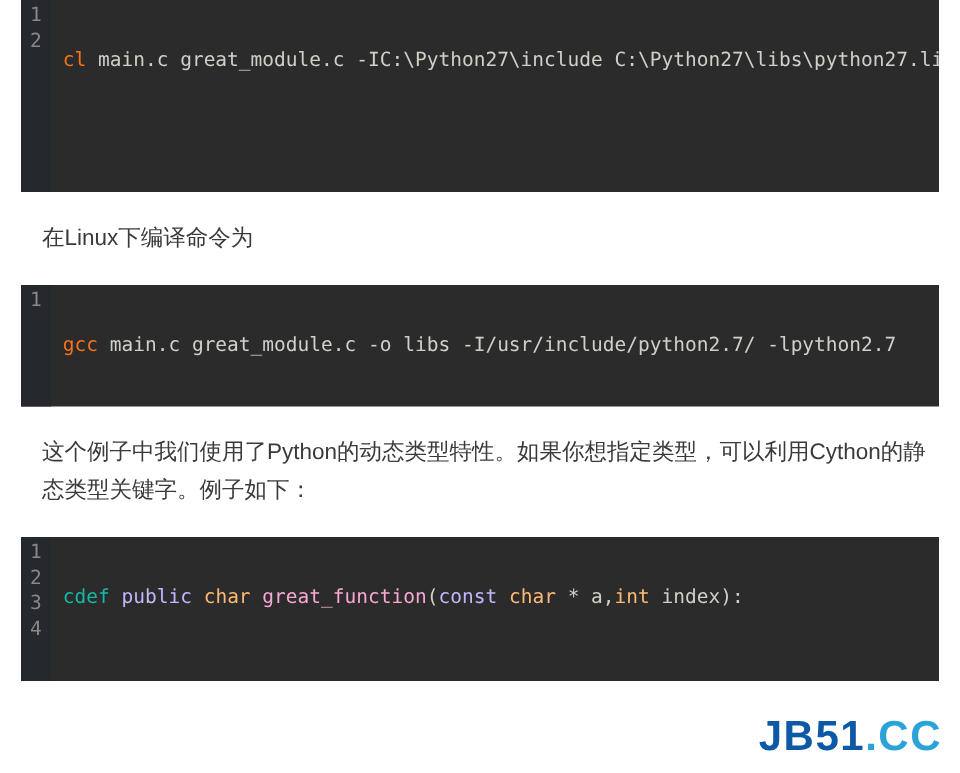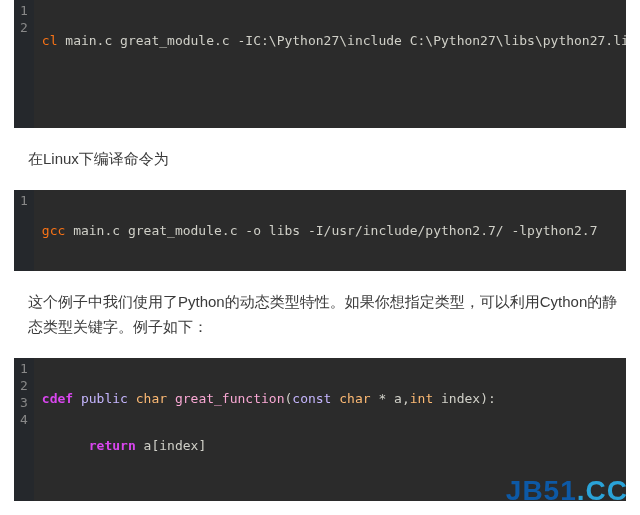--- a/index.html
+++ b/index.html
@@ -37,21 +37,21 @@
   }
   .code div { line-height: 17px; height: 17px; }
   .para {
     margin: 0 14px 18px 28px;
     line-height: 1.7;
     color: #3a3a3a;
   }
   .tok-cmd { color: #f97316; }
   .tok-path { color: #d0d0c8; }
   .tok-comment { color: #c29a5b; }
-  .tok-kw { color: #d946ef; font-weight: bold; }
+  .tok-kw { color: #14b8a6; }
   .tok-kw2 { color: #c4b5fd; text-align: right; }
   .tok-type { color: #fdba74; }
   .tok-fn { color: #f9a8d4; }
   .tok-paren { color: #d0d0c8; }
   .tok-op { color: #d0d0c8; }
   .watermark {
     position: fixed;
     right: 12px;
     bottom: 8px;
     font-family: Arial, sans-serif;
@@ -91,20 +91,19 @@
 
 <div class="code-block">
   <div class="gutter">
     <div>1</div>
     <div>2</div>
     <div>3</div>
     <div>4</div>
   </div>
   <div class="code">
     <div><span class="tok-kw">cdef</span> <span class="tok-kw2">public</span> <span class="tok-type">char</span> <span class="tok-fn">great_function</span><span class="tok-paren">(</span><span class="tok-kw2">const</span> <span class="tok-type">char</span> <span class="tok-op">*</span> <span class="tok-path">a</span><span class="tok-paren">,</span><span class="tok-type">int</span> <span class="tok-path">index</span><span class="tok-paren">)</span><span class="tok-op">:</span></div>
-    <div>      <span class="tok-kw">return</span> <span class="tok-path">a</span><span class="tok-paren">[</span><span class="tok-path">index</span><span class="tok-paren">]</span></div>
     
   </div>
 </div>
 
 <div class="watermark">
   <span class="wm-a">JB51</span><span class="wm-b">.CC</span>
 </div>
 
 </body></html>

